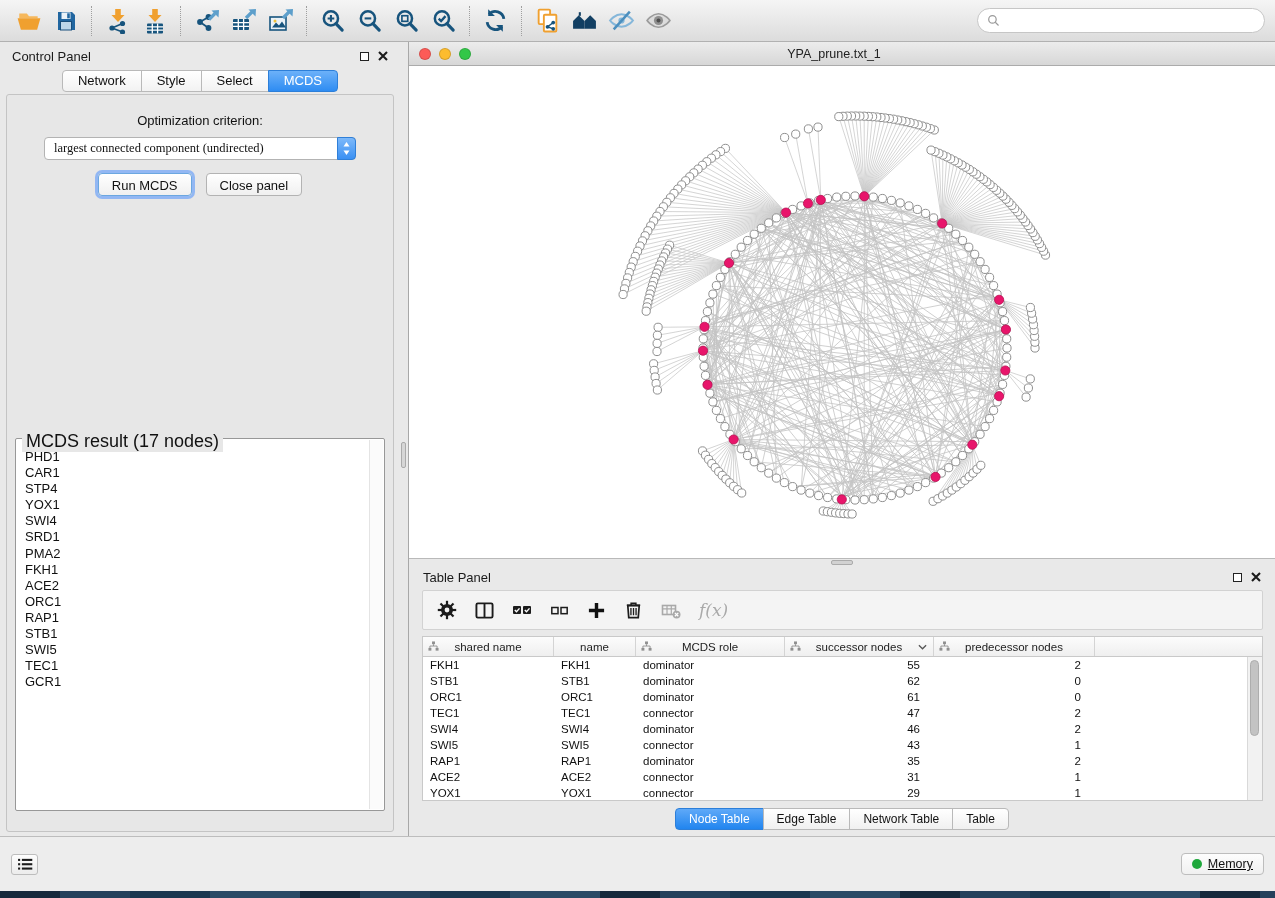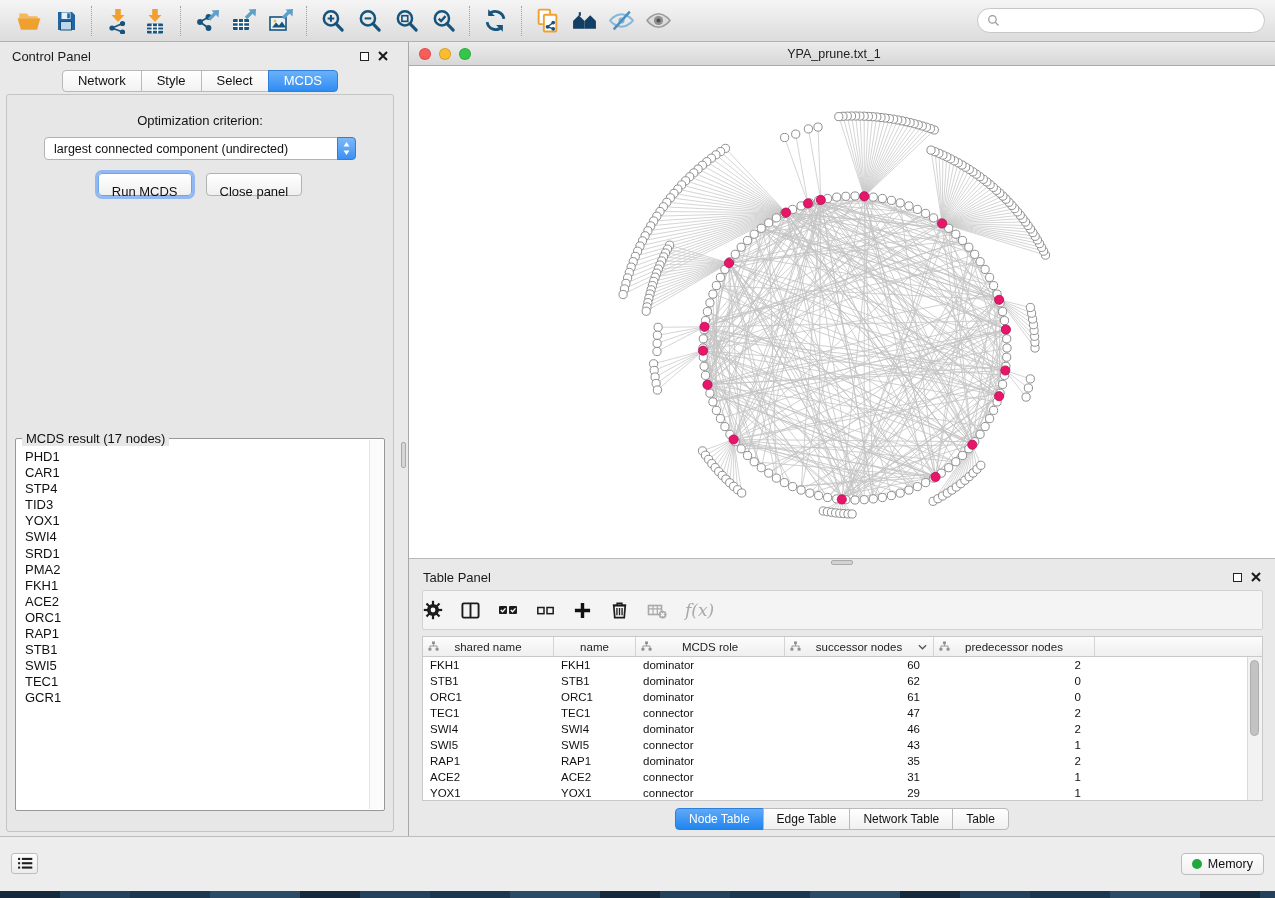--- a/index.html
+++ b/index.html
@@ -37,34 +37,34 @@
   .cp-tabs { flex:0 0 22px; display:flex; justify-content:center; margin-bottom:2px; }
   .ctab { font-size:13px; height:22px; line-height:20px; padding:0 15px; color:#111;
     background:linear-gradient(#ffffff,#f2f2f2); border:1px solid #b9b9b9; margin-left:-1px; cursor:default; }
   .ctab:first-child { border-radius:4px 0 0 4px; margin-left:0; }
   .ctab:last-child  { border-radius:0 4px 4px 0; }
   .ctab.sel { background:linear-gradient(#6cb1f9,#2e8cf2); border-color:#2d7fd9; color:#fff; }
   .cp-body { flex:1; margin:0 6px 4px; background:#e7e7e7; border:1px solid #c4c4c4;
     border-radius:3px; display:flex; flex-direction:column; min-height:0; }
   .opt-label { margin-top:18px; text-align:center; font-size:13px; color:#111; }
   .opt-select { width:312px; height:23px; margin:9px auto 0; background:#fff;
-    border:1px solid #b3b3b3; border-radius:4px; display:flex; align-items:center; }
+    border:1px solid #b3b3b3; border-radius:4px; display:flex; align-items:center;font-family:Liberation Serif, serif; }
   .opt-value { flex:1; font-size:12.5px; padding-left:9px; white-space:nowrap; color:#111; }
   .stepper { width:19px; height:23px; margin:-1px -1px -1px 0; border-radius:0 4px 4px 0;
     background:linear-gradient(#7db9fa,#3a90f3); display:flex; align-items:center; justify-content:center;
     border:1px solid #2f7fd8; }
   .btn-row { display:flex; justify-content:center; gap:14px; margin-top:13px; }
-  .push-btn { height:23px; padding:10px 13px; font-size:13px; color:#111;
+  .push-btn { height:23px; padding:4px 13px; font-size:13px; color:#111;
     background:linear-gradient(#ffffff,#f0f0f0); border:1px solid #b3b3b3; border-radius:4px; cursor:default; }
   .push-btn.focus { box-shadow:0 0 0 3px rgba(77,144,254,.55); border-color:#6ba7e0; }
   .flex-spacer { flex:1; }
   .result-group { margin:0 8px 20px; height:373px; border:1px solid #989898; border-radius:2px;
     position:relative; background:#fff; }
   .group-label { position:absolute; top:-8px; left:6px; background:#e7e7e7; padding:0 4px;
-    font-size:13px; color:#111; }
+    font-size:18px; color:#111; }
   .result-list { position:absolute; left:1px; right:15px; top:1px; bottom:1px;
     padding:9px 0 0 8px; font-size:13px; line-height:16.1px; overflow:hidden; color:#111; }
   .result-scroll { position:absolute; top:1px; bottom:1px; right:1px; width:14px;
     background:#fbfbfb; border-left:1px solid #e4e4e4; }
 
   
   .v-split { flex:0 0 8px; width:8px; position:relative; background:#e9e9e9; }
   .v-handle { position:absolute; top:400px; left:1px; width:5px; height:26px;
     background:#d6d6d6; border:1px solid #aaa; border-radius:2px; }
   .h-split { flex:0 0 8px; height:8px; background:#e9e9e9; border-top:1px solid #b9b9b9; position:relative; }
@@ -79,21 +79,21 @@
   .lights { display:flex; gap:8px; margin-left:10px; z-index:1; }
   .light { width:12px; height:12px; border-radius:50%; display:inline-block; border:1px solid rgba(0,0,0,.15); }
   .net-title { position:absolute; left:0; right:16px; text-align:center; font-size:12.5px; color:#222; }
   .net-canvas { flex:1; background:#fff; position:relative; }
   .net-canvas svg { position:absolute; left:0; top:0; width:100%; height:100%; }
 
   
   .table-panel { flex:1; display:flex; flex-direction:column; background:#e9e9e9; min-height:0; }
   .tp-titlebar { flex:0 0 22px; display:flex; align-items:center; padding:0 14px; }
   .tp-toolbar { flex:0 0 40px; margin:2px 12px 0 13px; background:#f4f4f4; border:1px solid #d2d2d2;
-    border-radius:2px; display:flex; align-items:center; gap:18px; }
+    border-radius:2px; display:flex; align-items:center; gap:18px; padding-left:14px; }
   .tt-btn { background:none; border:none; padding:0; display:flex; align-items:center; cursor:default; }
   .fx { font-family:"DejaVu Serif","Liberation Serif",serif; font-style:italic; font-size:17px; color:#a9a9a9; }
   .table-wrap { margin:6px 12px 0 13px; flex:1; background:#fff; border:1px solid #c9c9c9;
     position:relative; overflow:hidden; }
   .tbl-header { display:flex; height:20px; background:linear-gradient(#fcfcfc,#efefef);
     border-bottom:1px solid #c9c9c9; }
   .th { position:relative; display:flex; align-items:center; justify-content:center;
     font-size:11.5px; color:#222; border-right:1px solid #d4d4d4; }
   .th .shared-ic { position:absolute; left:5px; top:4px; display:flex; }
   .th .sort-ic { position:absolute; right:6px; top:7px; display:flex; }
@@ -108,21 +108,21 @@
     background:#c3c3c3; border:1px solid #adadad; border-radius:5px; }
   .tp-tabs { flex:0 0 22px; display:flex; justify-content:center; margin:7px 0 6px; }
   .ttab { font-size:12px; height:22px; line-height:20px; padding:0 13px; color:#111;
     background:linear-gradient(#ffffff,#f0f0f0); border:1px solid #b9b9b9; margin-left:-1px; cursor:default; }
   .ttab:first-child { border-radius:4px 0 0 4px; margin-left:0; }
   .ttab:last-child  { border-radius:0 4px 4px 0; }
   .ttab.sel { background:linear-gradient(#5fa9f8,#2185ef); color:#fff; border-color:#2d7fd9; }
 
   
   .status-bar { flex:0 0 29px; background:#ededed; border-top:1px solid #bdbdbd;
-    display:flex; padding:16px 11px; }
+    display:flex; align-items:center; padding:16px 11px;text-decoration:underline; }
   .menu-btn { width:27px; height:21px; background:linear-gradient(#fdfdfd,#ececec);
     border:1px solid #bdbdbd; border-radius:3px; display:flex; align-items:center; justify-content:center; padding:0; }
   .memory-btn { margin-left:auto; height:22px; padding:0 10px; display:flex; align-items:center; gap:6px;
     background:linear-gradient(#fdfdfd,#f0f0f0); border:1px solid #bdbdbd; border-radius:4px;
     font-size:12.5px; color:#111; }
   .dot { width:10px; height:10px; border-radius:50%; }
 
   .desktop-strip { flex:0 0 7px; background:
     repeating-linear-gradient(90deg,#16293c 0 60px,#24415c 60px 130px,#1b3750 130px 210px,#2a4a66 210px 300px); }
 </style>
@@ -350,21 +350,20 @@
           <button class="push-btn focus">Run MCDS</button>
           <button class="push-btn">Close panel</button>
         </div>
         <div class="flex-spacer"></div>
         <div class="result-group">
           <span class="group-label">MCDS result (17 nodes)</span>
           <div class="result-list">
               <div>PHD1</div>
               <div>CAR1</div>
               <div>STP4</div>
-              <div>TID3</div>
               <div>YOX1</div>
               <div>SWI4</div>
               <div>SRD1</div>
               <div>PMA2</div>
               <div>FKH1</div>
               <div>ACE2</div>
               <div>ORC1</div>
               <div>RAP1</div>
               <div>STB1</div>
               <div>SWI5</div>
@@ -1353,21 +1352,21 @@
                 </span>
                 <span>predecessor nodes</span>
               </div>
               <div class="th filler"></div>
             </div>
           <div class="tbl-body">
               <div class="tr">
                 <div class="td" style="width:131px">FKH1</div>
                 <div class="td" style="width:82px">FKH1</div>
                 <div class="td" style="width:149px">dominator</div>
-                <div class="td num" style="width:149px">60</div>
+                <div class="td num" style="width:149px">55</div>
                 <div class="td num" style="width:161px">2</div>
               </div>
               <div class="tr">
                 <div class="td" style="width:131px">STB1</div>
                 <div class="td" style="width:82px">STB1</div>
                 <div class="td" style="width:149px">dominator</div>
                 <div class="td num" style="width:149px">62</div>
                 <div class="td num" style="width:161px">0</div>
               </div>
               <div class="tr">

